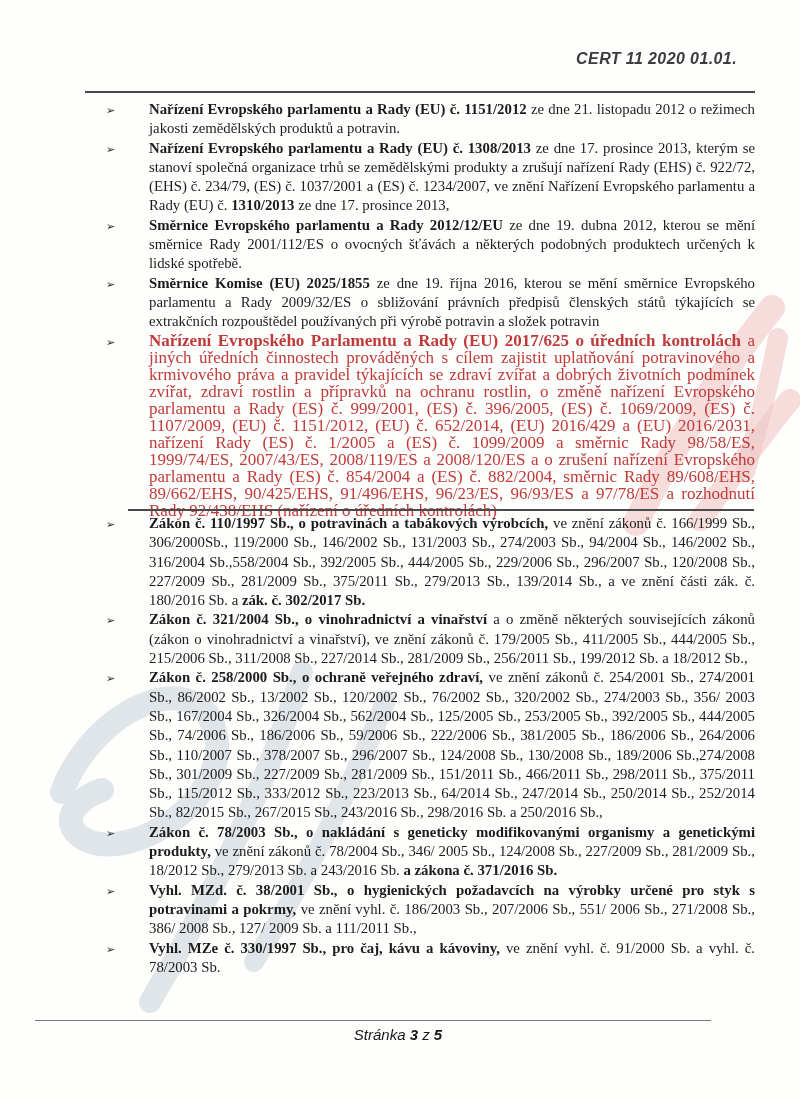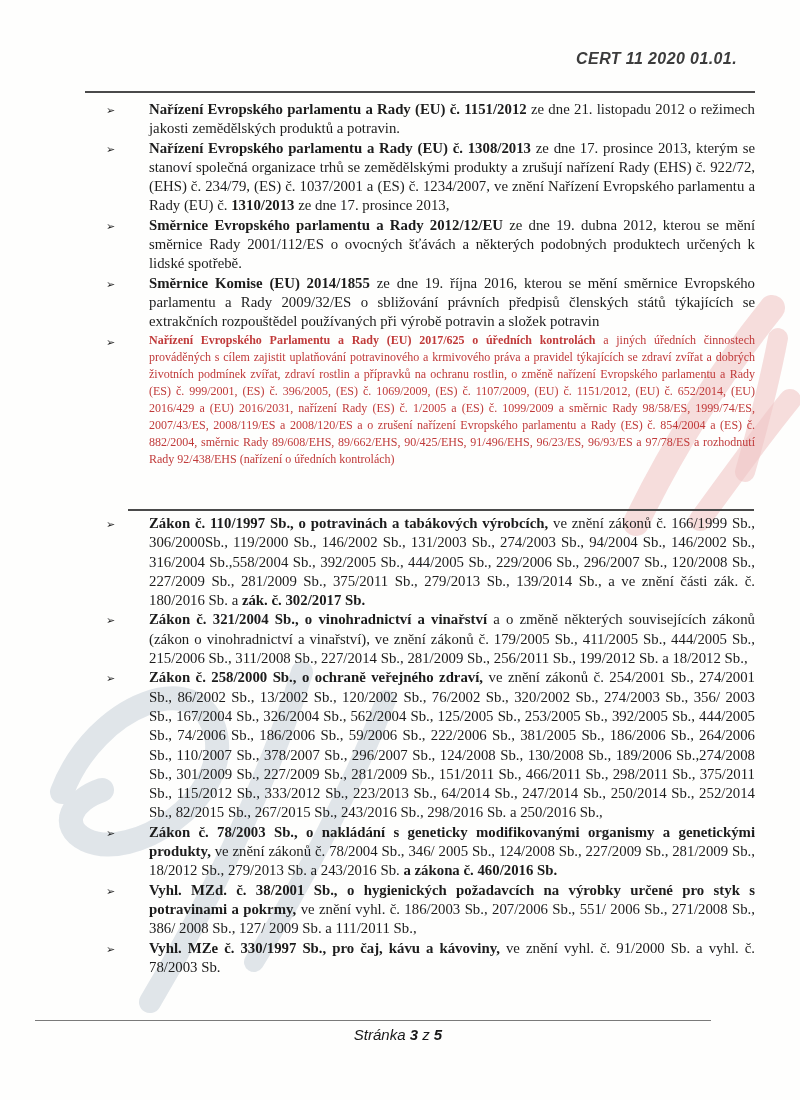--- a/index.html
+++ b/index.html
@@ -36,21 +36,21 @@
     font-family:"DejaVu Sans",sans-serif;
     font-size:11px;line-height:19.3px;
     color:#1d1d1d;padding-top:1px;
   }
   .text{
     flex:1;text-align:justify;
     font-size:14.8px;line-height:19.3px;margin-left:16px;
   }
   .item.red .text{
     color:var(--red_text,#c03a3a);
-    font-size:12px;line-height:17px;
+    font-size:17px;line-height:17px;
   }
   .text b{font-weight:700;}
   .section-rule{
     position:absolute;left:128px;top:509px;width:626px;height:0;
     border-top:2px solid var(--rule,#4a4a4a);z-index:2;
   }
   .footer-rule{
     position:absolute;left:35px;top:1020px;width:676px;height:0;
     border-top:1.5px solid #7a7a7a;z-index:2;
   }
@@ -90,21 +90,21 @@
       <li class="item">
         <span class="bullet">➢</span>
         <span class="text"><b>Nařízení Evropského parlamentu a Rady (EU) č. 1308/2013 </b><span>ze dne 17. prosince 2013, kterým se stanoví společná organizace trhů se zemědělskými produkty a zrušují nařízení Rady (EHS) č. 922/72, (EHS) č. 234/79, (ES) č. 1037/2001 a (ES) č. 1234/2007, ve znění Nařízení Evropského parlamentu a Rady (EU) č. </span><b>1310/2013 </b><span>ze dne 17. prosince 2013,</span></span>
       </li>
       <li class="item">
         <span class="bullet">➢</span>
         <span class="text"><b>Směrnice Evropského parlamentu a Rady 2012/12/EU </b><span>ze dne 19. dubna 2012, kterou se mění směrnice Rady 2001/112/ES o ovocných šťávách a některých podobných produktech určených k lidské spotřebě.</span></span>
       </li>
       <li class="item">
         <span class="bullet">➢</span>
-        <span class="text"><b>Směrnice Komise (EU) 2014/1855 </b><span>ze dne 19. října 2016, kterou se mění směrnice Evropského parlamentu a Rady 2009/32/ES o sbližování právních předpisů členských států týkajících se extrakčních rozpouštědel používaných při výrobě potravin a složek potravin</span></span>
+        <span class="text"><b>Směrnice Komise (EU) 2025/1855 </b><span>ze dne 19. října 2016, kterou se mění směrnice Evropského parlamentu a Rady 2009/32/ES o sbližování právních předpisů členských států týkajících se extrakčních rozpouštědel používaných při výrobě potravin a složek potravin</span></span>
       </li>
       <li class="item red">
         <span class="bullet">➢</span>
         <span class="text"><b>Nařízení Evropského Parlamentu a Rady (EU) 2017/625 o úředních kontrolách </b><span>a jiných úředních činnostech prováděných s cílem zajistit uplatňování potravinového a krmivového práva a pravidel týkajících se zdraví zvířat a dobrých životních podmínek zvířat, zdraví rostlin a přípravků na ochranu rostlin, o změně nařízení Evropského parlamentu a Rady (ES) č. 999/2001, (ES) č. 396/2005, (ES) č. 1069/2009, (ES) č. 1107/2009, (EU) č. 1151/2012, (EU) č. 652/2014, (EU) 2016/429 a (EU) 2016/2031, nařízení Rady (ES) č. 1/2005 a (ES) č. 1099/2009 a směrnic Rady 98/58/ES, 1999/74/ES, 2007/43/ES, 2008/119/ES a 2008/120/ES a o zrušení nařízení Evropského parlamentu a Rady (ES) č. 854/2004 a (ES) č. 882/2004, směrnic Rady 89/608/EHS, 89/662/EHS, 90/425/EHS, 91/496/EHS, 96/23/ES, 96/93/ES a 97/78/ES a rozhodnutí Rady 92/438/EHS (nařízení o úředních kontrolách)</span></span>
       </li>
     </ul>
 
   <div class="section-rule"></div>
 
   <ul class="list list-cz">
@@ -115,21 +115,21 @@
       <li class="item">
         <span class="bullet">➢</span>
         <span class="text"><b>Zákon č. 321/2004 Sb., o vinohradnictví a vinařství </b><span>a o změně některých souvisejících zákonů (zákon o vinohradnictví a vinařství), ve znění zákonů č. 179/2005 Sb., 411/2005 Sb., 444/2005 Sb., 215/2006 Sb., 311/2008 Sb., 227/2014 Sb., 281/2009 Sb., 256/2011 Sb., 199/2012 Sb. a 18/2012 Sb.,</span></span>
       </li>
       <li class="item">
         <span class="bullet">➢</span>
         <span class="text"><b>Zákon č. 258/2000 Sb., o ochraně veřejného zdraví, </b><span>ve znění zákonů č. 254/2001 Sb., 274/2001 Sb., 86/2002 Sb., 13/2002 Sb., 120/2002 Sb., 76/2002 Sb., 320/2002 Sb., 274/2003 Sb., 356/ 2003 Sb., 167/2004 Sb., 326/2004 Sb., 562/2004 Sb., 125/2005 Sb., 253/2005 Sb., 392/2005 Sb., 444/2005 Sb., 74/2006 Sb., 186/2006 Sb., 59/2006 Sb., 222/2006 Sb., 381/2005 Sb., 186/2006 Sb., 264/2006 Sb., 110/2007 Sb., 378/2007 Sb., 296/2007 Sb., 124/2008 Sb., 130/2008 Sb., 189/2006 Sb.,274/2008 Sb., 301/2009 Sb., 227/2009 Sb., 281/2009 Sb., 151/2011 Sb., 466/2011 Sb., 298/2011 Sb., 375/2011 Sb., 115/2012 Sb., 333/2012 Sb., 223/2013 Sb., 64/2014 Sb., 247/2014 Sb., 250/2014 Sb., 252/2014 Sb., 82/2015 Sb., 267/2015 Sb., 243/2016 Sb., 298/2016 Sb. a 250/2016 Sb.,</span></span>
       </li>
       <li class="item">
         <span class="bullet">➢</span>
-        <span class="text"><b>Zákon č. 78/2003 Sb., o nakládání s geneticky modifikovanými organismy a genetickými produkty, </b><span>ve znění zákonů č. 78/2004 Sb., 346/ 2005 Sb., 124/2008 Sb., 227/2009 Sb., 281/2009 Sb., 18/2012 Sb., 279/2013 Sb. a 243/2016 Sb. </span><b>a zákona č. 460/2016 Sb.</b></span>
+        <span class="text"><b>Zákon č. 78/2003 Sb., o nakládání s geneticky modifikovanými organismy a genetickými produkty, </b><span>ve znění zákonů č. 78/2004 Sb., 346/ 2005 Sb., 124/2008 Sb., 227/2009 Sb., 281/2009 Sb., 18/2012 Sb., 279/2013 Sb. a 243/2016 Sb. </span><b>a zákona č. 371/2016 Sb.</b></span>
       </li>
       <li class="item">
         <span class="bullet">➢</span>
         <span class="text"><b>Vyhl. MZd. č. 38/2001 Sb., o hygienických požadavcích na výrobky určené pro styk s potravinami a pokrmy, </b><span>ve znění vyhl. č. 186/2003 Sb., 207/2006 Sb., 551/ 2006 Sb., 271/2008 Sb., 386/ 2008 Sb., 127/ 2009 Sb. a 111/2011 Sb.,</span></span>
       </li>
       <li class="item">
         <span class="bullet">➢</span>
         <span class="text"><b>Vyhl. MZe č. 330/1997 Sb., pro čaj, kávu a kávoviny, </b><span>ve znění vyhl. č. 91/2000 Sb. a vyhl. č. 78/2003 Sb.</span></span>
       </li>
     </ul>

